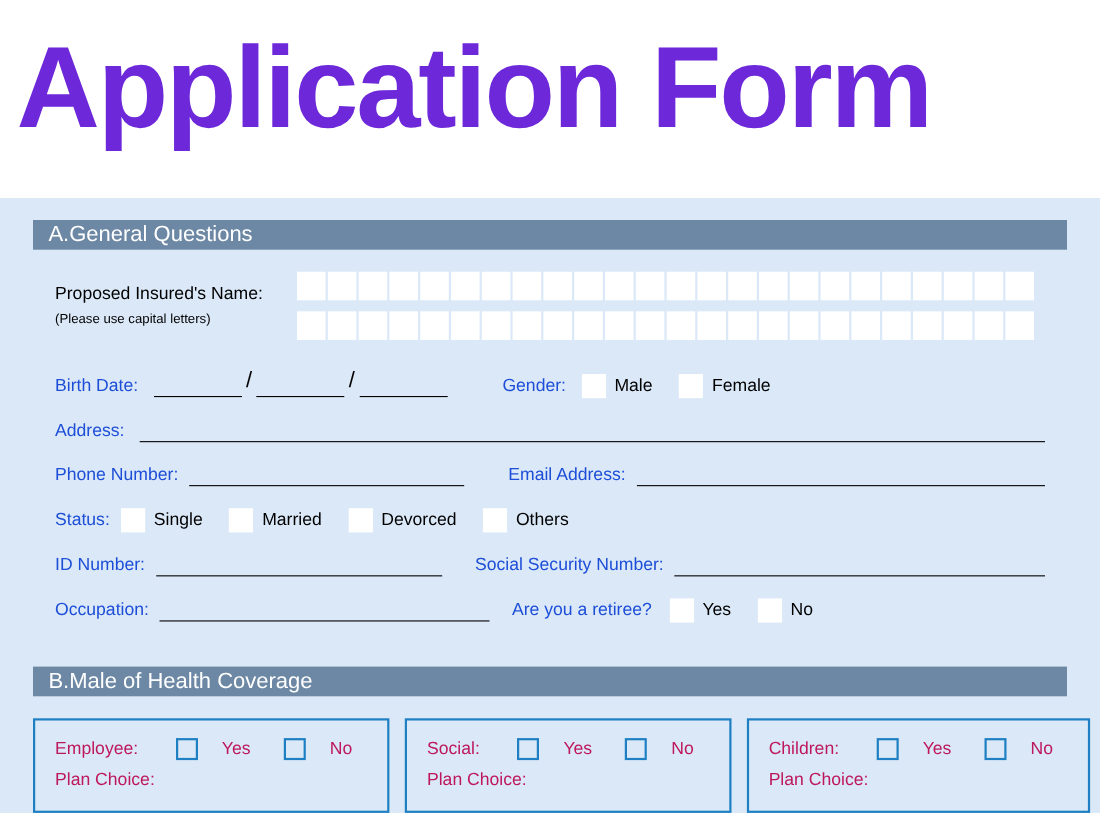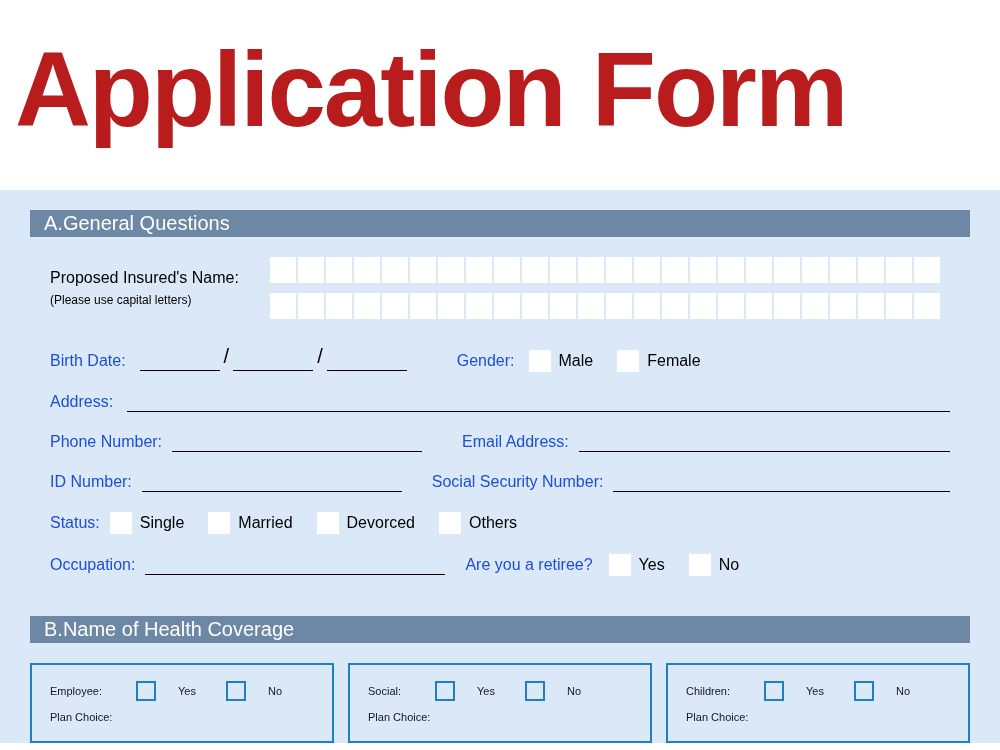--- a/index.html
+++ b/index.html
@@ -1,38 +1,38 @@
 <!DOCTYPE html>
 <html><head>
   <meta charset="utf-8">
   <style>
     * { box-sizing: border-box; margin: 0; padding: 0; }
     body { font-family: Arial, Helvetica, sans-serif; background: #fff; width: 1000px; }
-    .title { font-size: 105px; font-weight: bold; color: #b91c1c; padding: 30px 15px 40px 15px; letter-spacing: -2px; }
+    .title { font-size: 105px; font-weight: bold; color: #6d28d9; padding: 20px 15px 40px 15px; letter-spacing: -2px; }
     .form-area { background: #dae8f7; padding: 20px 30px 0 30px; }
     .section-header { background: #6d88a4; color: #fff; font-size: 20px; padding: 2px 14px; margin-bottom: 20px; }
     .section-body { padding: 0 20px 20px 20px; }
     .row { display: flex; align-items: center; margin-bottom: 20px; font-size: 16px; color: #000; }
     .name-row { align-items: center; }
     .name-label-group { width: 220px; }
     .field-label { font-size: 16px; color: #000; }
     .hint { font-size: 12px; color: #000; margin-top: 6px; }
     .boxes-col { flex: 1; display: flex; flex-direction: column; gap: 10px; }
     .boxes { display: flex; gap: 2px; }
     .char-box { width: 26px; height: 26px; background: #fff; }
     .label-fixed { font-size: 16px; color: #1d4ed8; white-space: nowrap; }
     .underline { border-bottom: 1px solid #000; height: 20px; display: inline-block; }
     .flex-fill { flex: 1; }
     .slash { font-size: 20px; color: #000; padding: 0 4px; position: relative; top: -4px;}
     .checkbox { width: 22px; height: 22px; background: #fff; display: inline-block; vertical-align: middle; }
     .checkbox-outline { width: 20px; height: 20px; border: 2px solid #1e7fc2; display: inline-block; vertical-align: middle; }
     .opt-label { margin-left: 8px; margin-right: 24px; }
     .coverage-boxes { display: flex; gap: 14px; margin-top: 12px; }
     .cov-box { flex: 1; border: 2px solid #1e7fc2; padding: 16px 18px 8px 18px; background: #dae8f7; }
-    .cov-row { display: flex; align-items: center; font-size: 11px; color: #0f172a; margin-bottom: 10px; gap: 16px; }
+    .cov-row { display: flex; align-items: center; font-size: 16px; color: #be185d; margin-bottom: 10px; gap: 16px; }
     .cov-label { margin-right: 18px; }
     .cov-opt { margin-left: 6px; margin-right: 14px; }
     .birth-under { border-bottom: 1px solid #000; height: 20px; width: 80px; display: inline-block;}
   </style>
 </head>
 <body>
 
 <div class="title">Application Form</div>
 
 <div class="form-area">
@@ -128,57 +128,57 @@
       <span class="label-fixed">Phone Number:</span>
       <span style="width:10px;"></span>
       <span class="underline" style="width:250px;"></span>
       <span style="width:40px;"></span>
       <span class="label-fixed">Email Address:</span>
       <span style="width:10px;"></span>
       <span class="underline flex-fill"></span>
     </div>
 
     <div class="row">
+      <span class="label-fixed">Status:</span>
+      <span style="width:10px;"></span>
+      <span class="checkbox"></span>
+      <span class="opt-label">Single</span>
+      <span class="checkbox"></span>
+      <span class="opt-label">Married</span>
+      <span class="checkbox"></span>
+      <span class="opt-label">Devorced</span>
+      <span class="checkbox"></span>
+      <span class="opt-label">Others</span>
+    </div>
+
+    <div class="row">
       <span class="label-fixed">ID Number:</span>
       <span style="width:10px;"></span>
       <span class="underline" style="width:260px;"></span>
       <span style="width:30px;"></span>
       <span class="label-fixed">Social Security  Number:</span>
       <span style="width:10px;"></span>
       <span class="underline flex-fill"></span>
-    </div>
-
-    <div class="row">
-      <span class="label-fixed">Status:</span>
-      <span style="width:10px;"></span>
-      <span class="checkbox"></span>
-      <span class="opt-label">Single</span>
-      <span class="checkbox"></span>
-      <span class="opt-label">Married</span>
-      <span class="checkbox"></span>
-      <span class="opt-label">Devorced</span>
-      <span class="checkbox"></span>
-      <span class="opt-label">Others</span>
     </div>
 
     <div class="row">
       <span class="label-fixed">Occupation:</span>
       <span style="width:10px;"></span>
       <span class="underline" style="width:300px;"></span>
       <span style="width:20px;"></span>
       <span class="label-fixed">Are you a retiree?</span>
       <span style="width:16px;"></span>
       <span class="checkbox"></span>
       <span class="opt-label">Yes</span>
       <span class="checkbox"></span>
       <span class="opt-label">No</span>
     </div>
   </div>
 
-  <div class="section-header">B.Name of Health Coverage</div>
+  <div class="section-header">B.Male of Health Coverage</div>
 
   <div class="coverage-boxes">
 
     <div class="cov-box">
       <div class="cov-row">
         <span class="cov-label">Employee:</span>
         <span class="checkbox-outline"></span>
         <span class="cov-opt">Yes</span>
         <span class="checkbox-outline"></span>
         <span class="cov-opt">No</span>

